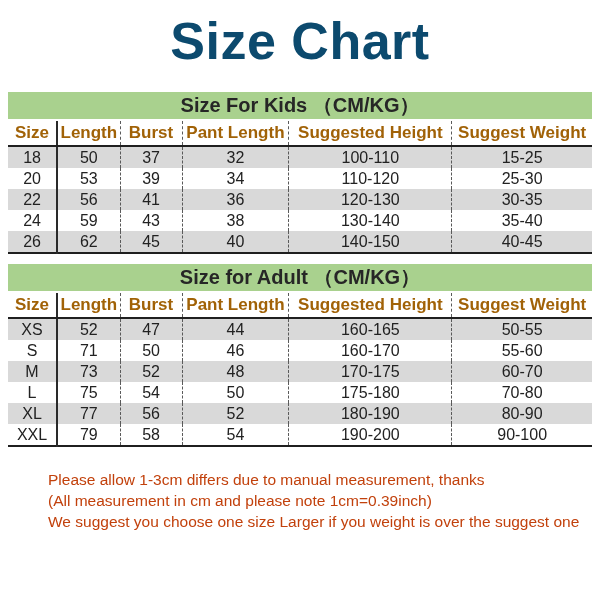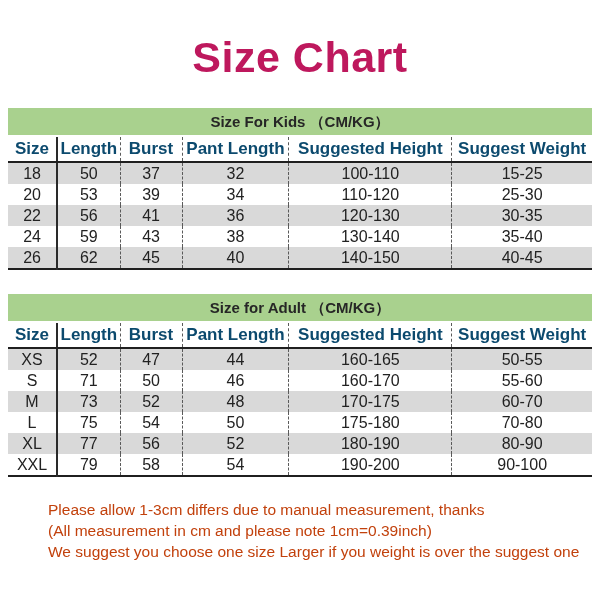--- a/index.html
+++ b/index.html
@@ -10,54 +10,54 @@
   body {
     width: 600px;
     height: 600px;
     box-sizing: border-box;
     padding: 0 8px;
     overflow: hidden;
     font-family: "Liberation Sans", sans-serif;
     color: #1c1c1c;
   }
   .page-title {
-    margin-top: 30px;
+    margin-top: 14px;
     height: 54px;
     line-height: 54px;
     text-align: center;
-    font-size: 43px;
+    font-size: 52px;
     font-weight: 700;
     letter-spacing: 0.5px;
-    color: #be185d;
+    color: #0c4a6e;
   }
   .section-bar {
     margin-top: 24px;
     height: 27px;
     line-height: 27px;
     background: #a9d18e;
     text-align: center;
-    font-size: 15px;
+    font-size: 20px;
     font-weight: 700;
     color: #262626;
   }
   .section-bar.adult {
-    margin-top: 24px;
+    margin-top: 10px;
   }
   table.size-table {
     width: 100%;
     border-collapse: collapse;
     border-bottom: 2px solid #1f1f1f;
     table-layout: fixed;
     margin-top: 2px;
   }
   table.size-table th {
     height: 24px;
     font-size: 17px;
     font-weight: 700;
-    color: #0c4a6e;
+    color: #a16207;
     text-align: center;
     border-bottom: 2px solid #1f1f1f;
     padding: 0;
     white-space: nowrap;
   }
   table.size-table td {
     height: 21px;
     font-size: 16px;
     font-weight: 400;
     color: #222222;

